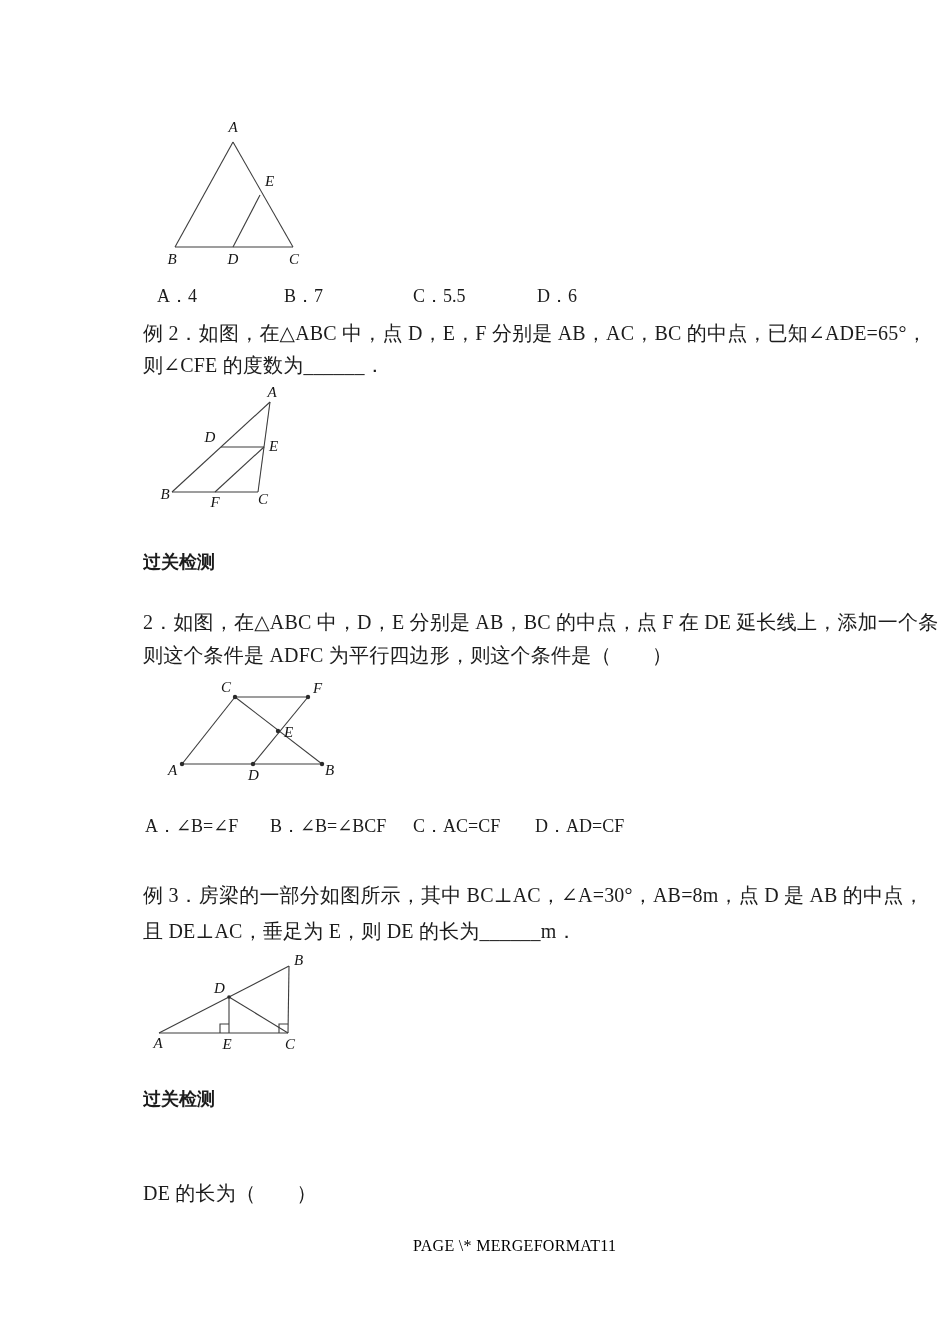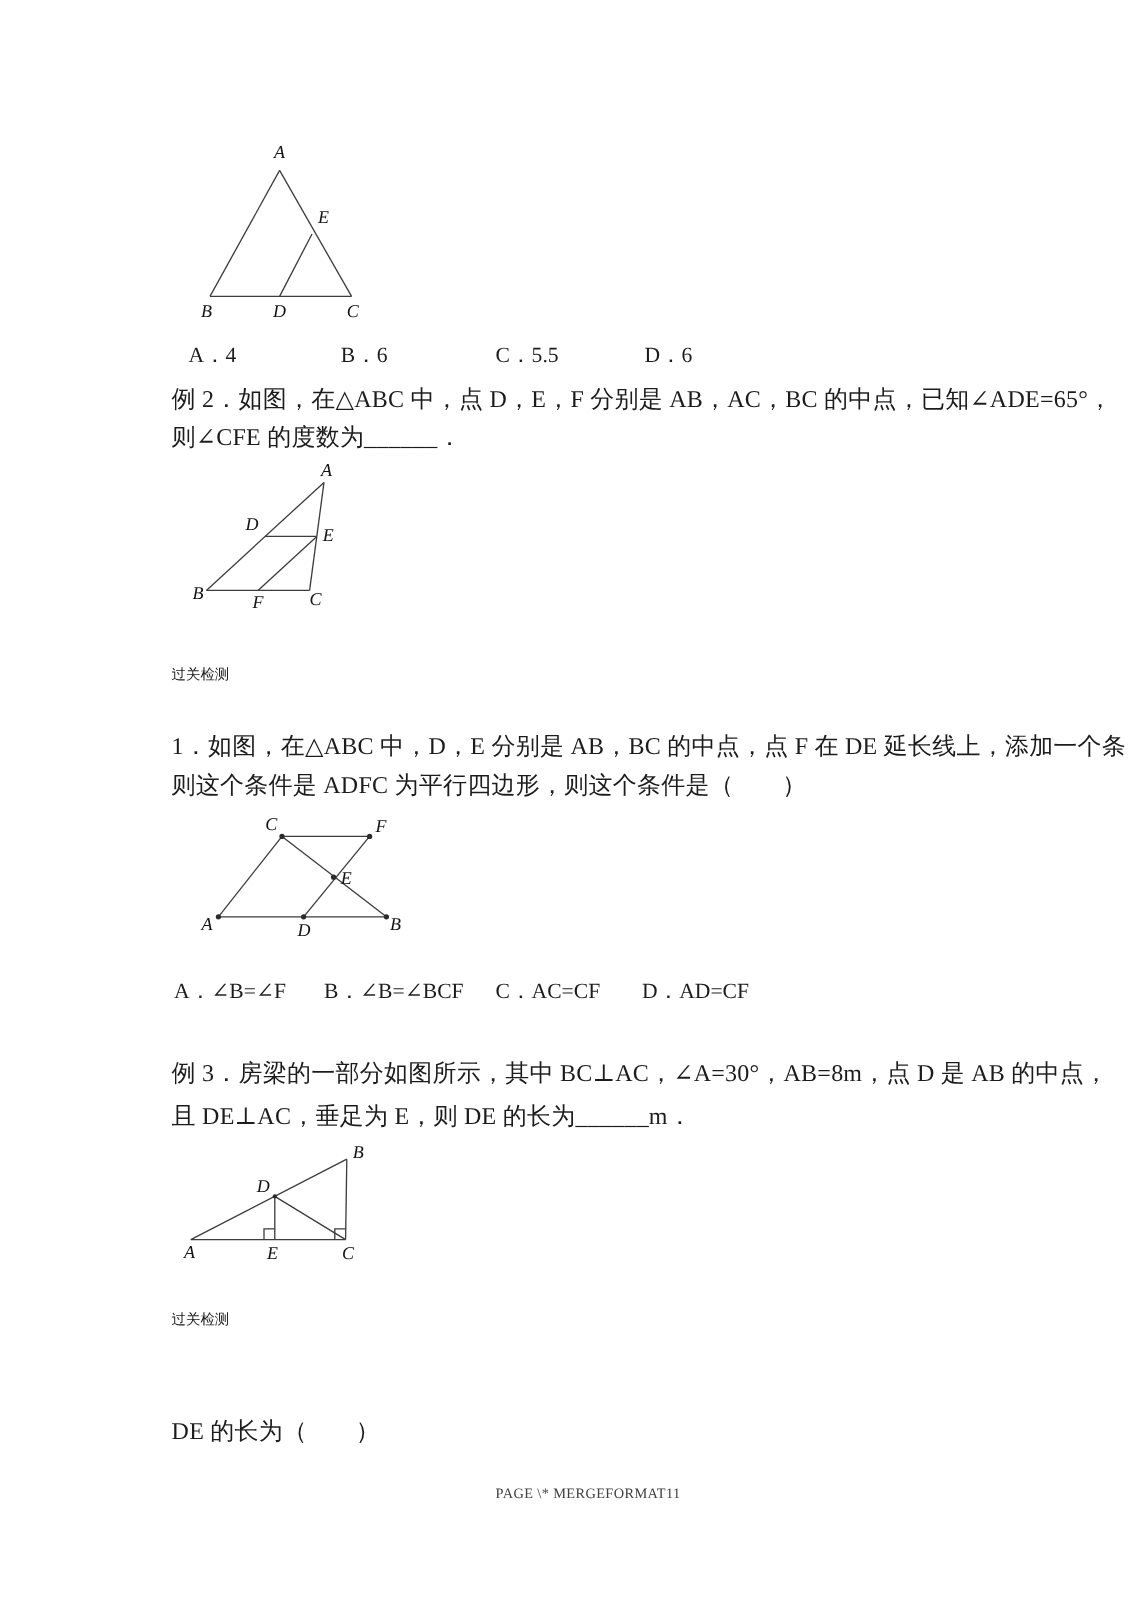--- a/index.html
+++ b/index.html
@@ -16,41 +16,41 @@
     left:143px;
     font-size:20px;
     line-height:22px;
     white-space:nowrap;
     letter-spacing:0.2px;
   }
   .heading{
     position:absolute;
     left:143px;
     font-family:"Liberation Sans","DejaVu Sans",sans-serif;
-    font-weight:400;
-    font-size:12px;
+    font-weight:700;
+    font-size:18px;
     line-height:22px;
   }
   .optrow{position:absolute;left:0;top:0;width:950px;height:24px;text-decoration:underline;}
   .opt{position:absolute;font-size:18px;white-space:nowrap;}
   .fig{position:absolute;}
   .fig line,.fig polyline{stroke:#3d3d3d;stroke-width:1.1;fill:none;}
   .fig text{
     font-size:15px;
     font-style:italic;
     font-family:"Liberation Serif","DejaVu Serif",serif;
     fill:#141414;
   }
   .fig circle{fill:#2b2b2b;stroke:none;}
   .footer{
     position:absolute;
     left:413px;top:1237px;
-    font-size:12px;
+    font-size:16px;
     letter-spacing:0.3px;
-    color:#404040;
+    color:#000000;
   }
 </style>
 </head>
 <body>
 
 <div class="page">
 
   <svg class="fig" style="left:155px;top:110px" width="160" height="165" viewBox="0 0 160 165">
     <g>
       <line x1="78" y1="32" x2="20" y2="137"></line>
@@ -60,21 +60,21 @@
     </g>
     <text x="78" y="22" text-anchor="middle">A</text>
     <text x="17" y="154" text-anchor="middle">B</text>
     <text x="78" y="154" text-anchor="middle">D</text>
     <text x="139" y="154" text-anchor="middle">C</text>
     <text x="110" y="76">E</text>
   </svg>
 
   <div class="optrow" style="top:284px">
     <span class="opt" style="left:157px">A．4</span>
-    <span class="opt" style="left:284px">B．6</span>
+    <span class="opt" style="left:284px">B．7</span>
     <span class="opt" style="left:413px">C．5.5</span>
     <span class="opt" style="left:537px">D．6</span>
   </div>
 
   <div class="textline" style="top:322px">例 2．如图，在△ABC 中，点 D，E，F 分别是 AB，AC，BC 的中点，已知∠ADE=65°，</div>
   <div class="textline" style="top:354px">则∠CFE 的度数为______．</div>
 
   <svg class="fig" style="left:160px;top:385px" width="125" height="125" viewBox="0 0 125 125">
     <g>
       <line x1="110" y1="17" x2="12" y2="107"></line>
@@ -86,21 +86,21 @@
     <text x="112" y="12" text-anchor="middle">A</text>
     <text x="5" y="114" text-anchor="middle">B</text>
     <text x="103" y="119" text-anchor="middle">C</text>
     <text x="50" y="57" text-anchor="middle">D</text>
     <text x="109" y="66">E</text>
     <text x="55" y="122" text-anchor="middle">F</text>
   </svg>
 
   <div class="heading" style="top:551px">过关检测</div>
 
-  <div class="textline" style="top:611px">1．如图，在△ABC 中，D，E 分别是 AB，BC 的中点，点 F 在 DE 延长线上，添加一个条</div>
+  <div class="textline" style="top:611px">2．如图，在△ABC 中，D，E 分别是 AB，BC 的中点，点 F 在 DE 延长线上，添加一个条</div>
   <div class="textline" style="top:644px">则这个条件是 ADFC 为平行四边形，则这个条件是（　　）</div>
 
   <svg class="fig" style="left:165px;top:678px" width="180" height="112" viewBox="0 0 180 112">
     <g>
       <line x1="17" y1="86" x2="157" y2="86"></line>
       <line x1="70" y1="19" x2="143" y2="19"></line>
       <line x1="17" y1="86" x2="70" y2="19"></line>
       <line x1="70" y1="19" x2="157" y2="86"></line>
       <line x1="88" y1="86" x2="143" y2="19"></line>
     </g>

